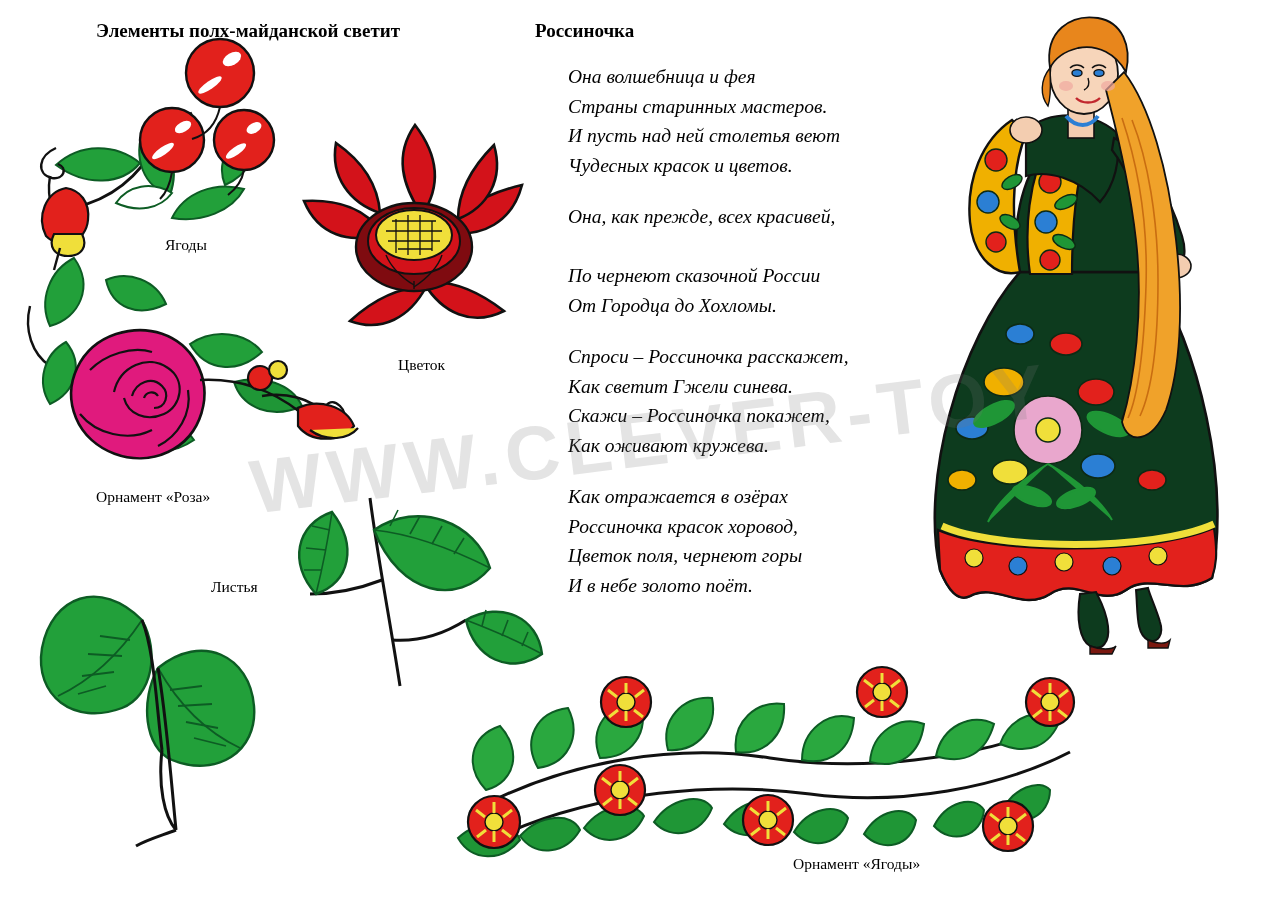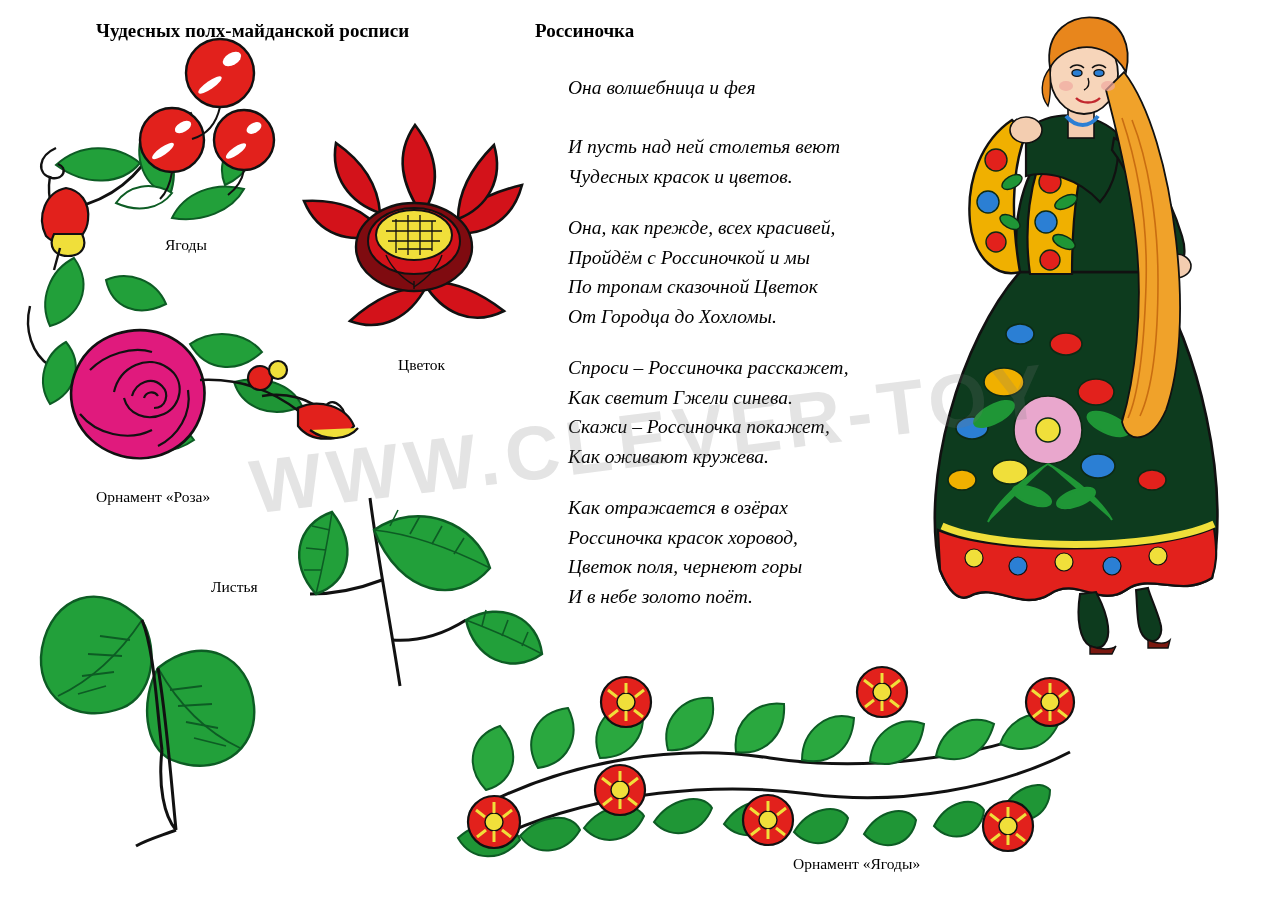--- a/index.html
+++ b/index.html
@@ -37,21 +37,21 @@
   #poem {
     position: absolute;
     left: 568px;
     top: 62px;
     width: 380px;
     font-family: "Liberation Serif", serif;
     font-style: italic;
     font-size: 19.5px;
     line-height: 29.5px;
   }
-  #poem .stanza { margin: 11px 0 22px 0; }
+  #poem .stanza { margin: 0 0 22px 0; }
   #poem .line { white-space: nowrap; }
 
   
   .caption {
     position: absolute;
     font-family: "Liberation Serif", serif;
     font-size: 15.5px;
     white-space: nowrap;
     text-align: right;
   }
@@ -89,35 +89,35 @@
   #art-doll         { left: 900px; top: 10px;  width: 370px; height: 650px; }
   #art-berry-ornament { left: 430px; top: 640px; width: 650px; height: 220px; }
 
   svg { display: block; overflow: visible; }
 </style>
 </head>
 <body>
 
 <div class="page">
 
-  <div class="heading" id="heading-left">Чудесных полх-майданской росписи</div>
+  <div class="heading" id="heading-left">Элементы полх-майданской светит</div>
 
   <div class="heading" id="heading-right">Россиночка</div>
 
   <div id="poem">
     <p class="stanza">
       <span class="line">Она волшебница и фея</span><br>
-      <br>
+      <span class="line">Страны старинных мастеров.</span><br>
       <span class="line">И пусть над ней столетья веют</span><br>
       <span class="line">Чудесных красок и цветов.</span>
     </p>
     <p class="stanza">
       <span class="line">Она, как прежде, всех красивей,</span><br>
-      <span class="line">Пройдём с Россиночкой и мы</span><br>
-      <span class="line">По тропам сказочной Цветок</span><br>
+      <br>
+      <span class="line">По чернеют сказочной России</span><br>
       <span class="line">От Городца до Хохломы.</span>
     </p>
     <p class="stanza">
       <span class="line">Спроси – Россиночка расскажет,</span><br>
       <span class="line">Как светит Гжели синева.</span><br>
       <span class="line">Скажи – Россиночка покажет,</span><br>
       <span class="line">Как оживают кружева.</span>
     </p>
     <p class="stanza">
       <span class="line">Как отражается в озёрах</span><br>

